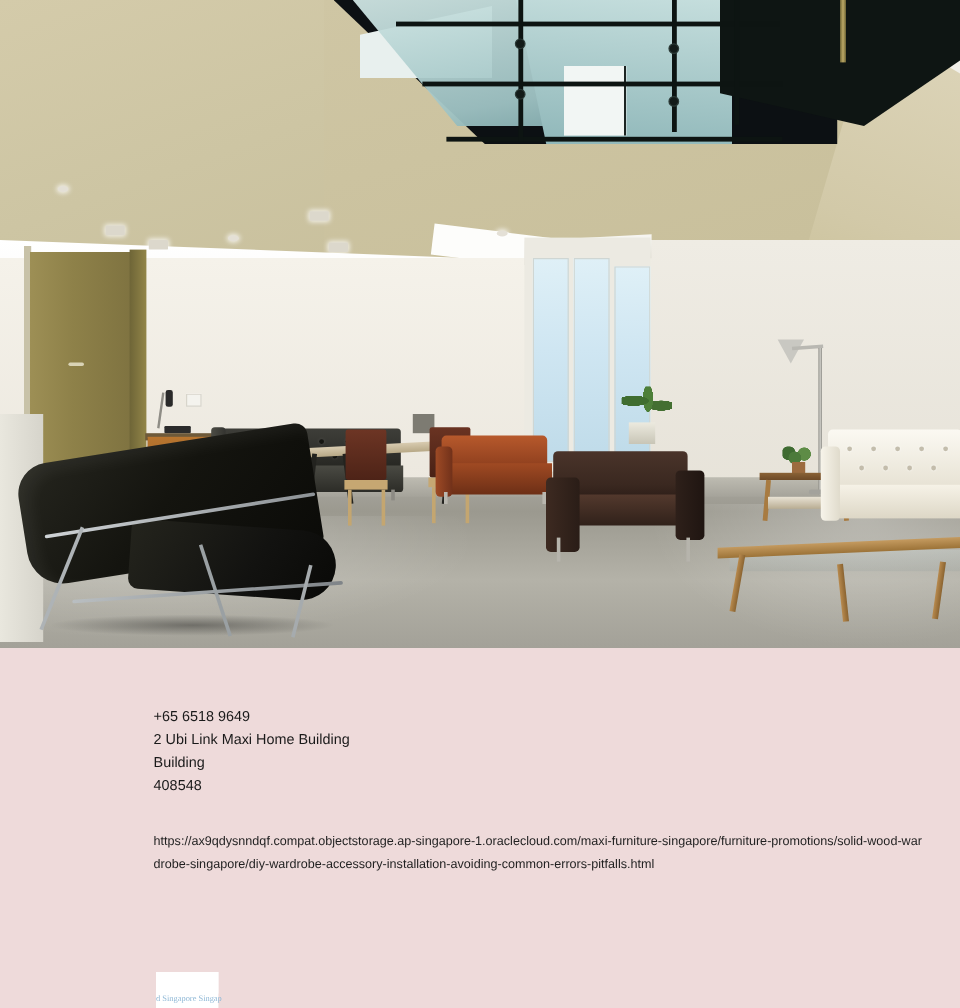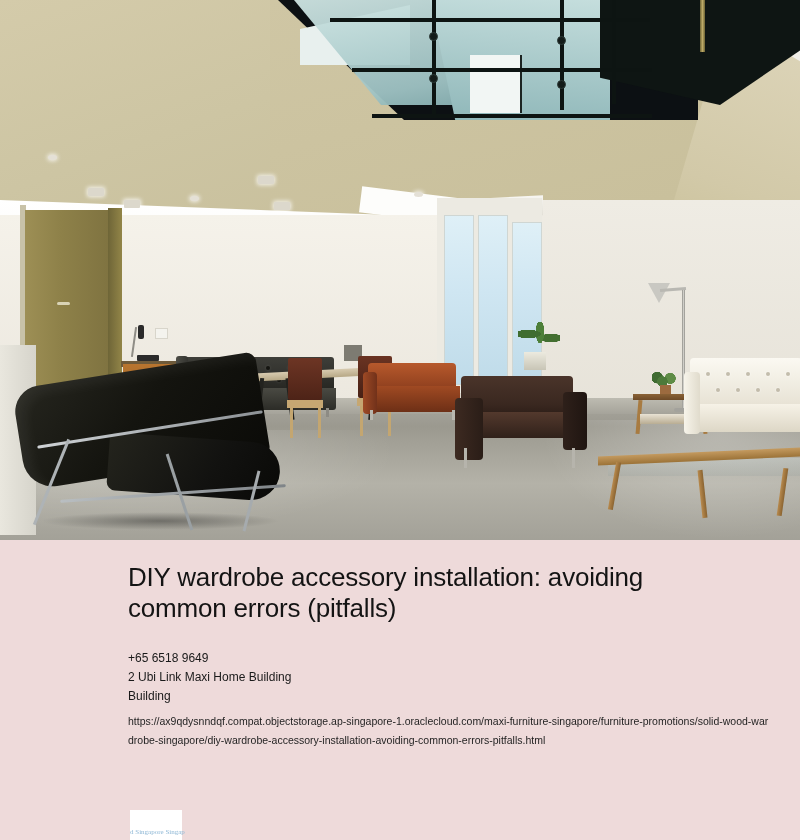--- a/index.html
+++ b/index.html
@@ -565,26 +565,26 @@
   <div class="lounge-pad"></div>
   <div class="lounge-seat"></div>
   <div class="lounge-frame-a"></div>
   <div class="lounge-frame-b"></div>
   <div class="lounge-legA"></div>
   <div class="lounge-legB"></div>
   <div class="lounge-legC"></div>
 </div>
 
 <div class="content">
-  <h1 class="title">DIY wardrobe accessory installation: avoiding common errors (pitfalls)</h1>
 
   <div class="contact">
     <div class="cline">+65 6518 9649</div>
     <div class="cline">2 Ubi Link Maxi Home Building</div>
     <div class="cline">Building</div>
+    <div class="cline">408548</div>
   </div>
 
   <div class="urlblock">
     <div class="uline">https://ax9qdysnndqf.compat.objectstorage.ap-singapore-1.oraclecloud.com/maxi-furniture-singapore/furniture-promotions/solid-wood-war</div>
     <div class="uline">drobe-singapore/diy-wardrobe-accessory-installation-avoiding-common-errors-pitfalls.html</div>
   </div>
 </div>
 
 <div class="minicard">
   <div class="minicard-thumb"></div>
@@ -605,21 +605,21 @@
     max-width:560px;
   }
   .company {
     margin-top:13px;
     font-size:17px; font-weight:400; color:#1c1c1c;
   }
   .contact { margin-top:26px; }
   .cline {
     font-size:12px; line-height:19px; color:#1a1a1a;
   }
-  .urlblock { margin-top:6px; }
+  .urlblock { margin-top:28px; }
   .uline {
     font-size:10.5px; line-height:19px; color:#1f1f1f;
     white-space:nowrap;
   }
   .minicard {
     position:absolute; left:130px; top:810px; width:52px; height:30px;
     background:#ffffff;
   }
   .minicard-thumb {
     position:absolute; left:0; top:0; width:52px; height:18px; background:#ffffff;

